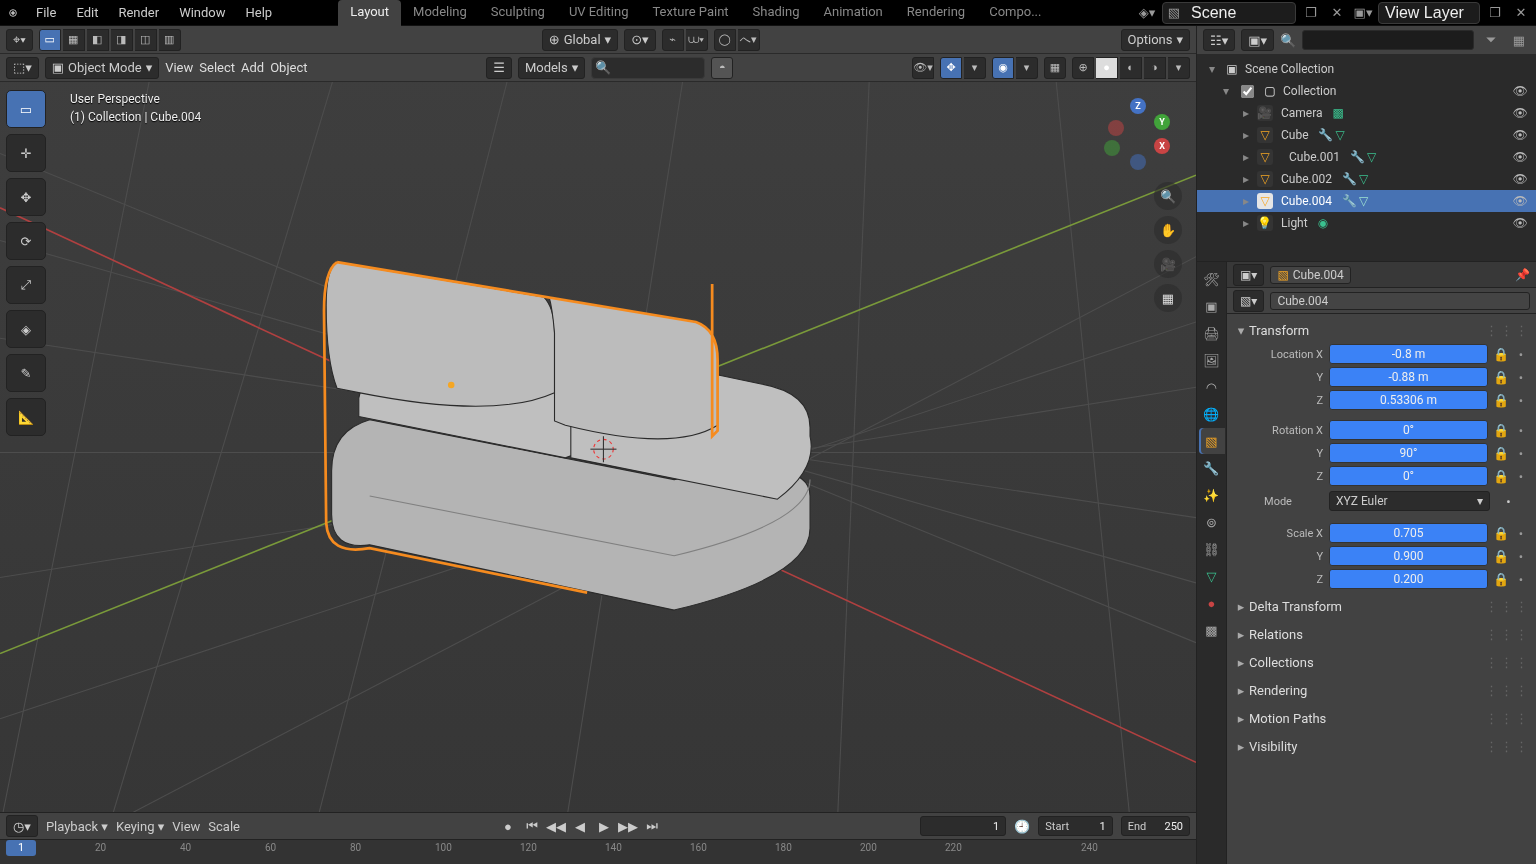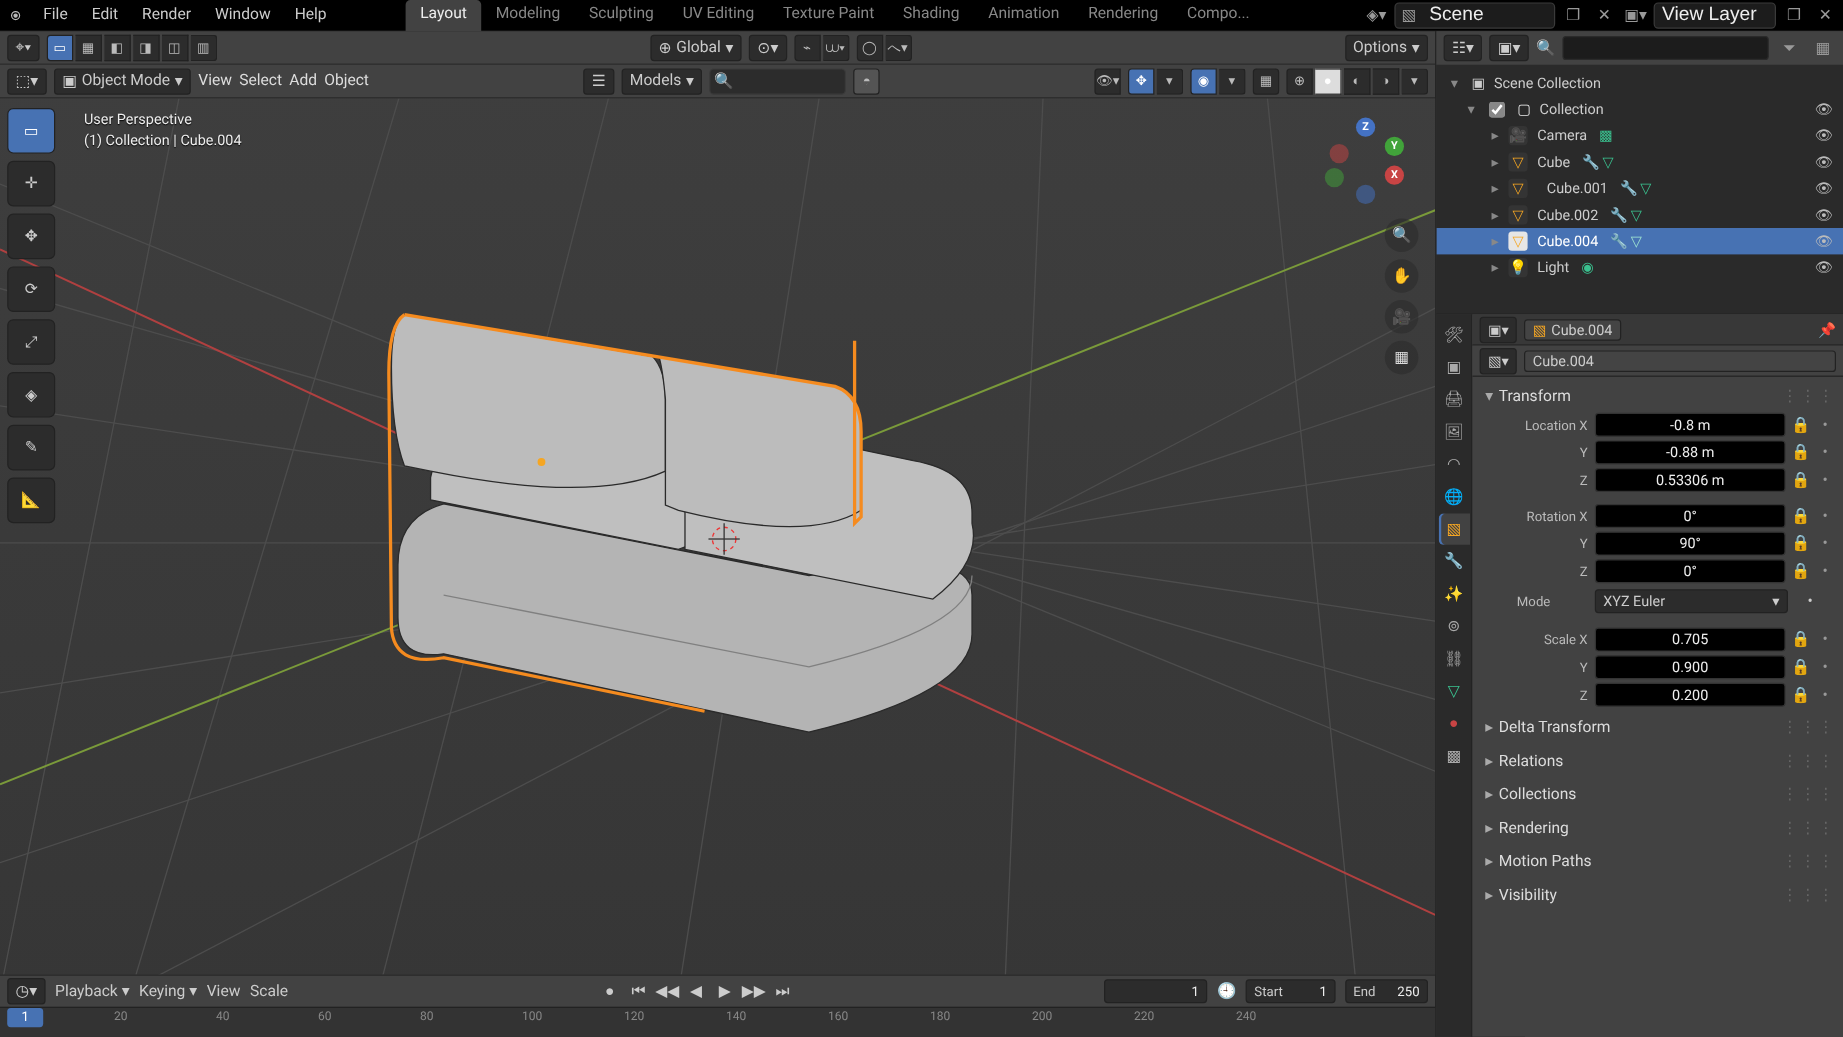--- a/index.html
+++ b/index.html
@@ -79,21 +79,21 @@
  .prop-hdr .crumb{background:#444;border:1px solid #222;border-radius:3px;padding:1px 6px;display:flex;align-items:center;gap:4px}
  .prop-scroll{flex:1;overflow:auto;padding:4px 6px 12px 6px}
  .panel{margin-bottom:4px}
  .panel-h{display:flex;align-items:center;height:24px;font-size:13px;color:#ddd;cursor:default}
  .panel-h .tw{width:16px;text-align:center;color:#aaa}
  .panel-h .tw.open::before{content:"▾"}
  .panel-h .tw.closed::before{content:"▸"}
  .panel-h .drag{margin-left:auto;color:#666;letter-spacing:2px}
  .field{display:flex;align-items:center;height:22px;margin:1px 0}
  .field .flabel{flex:0 0 96px;text-align:right;padding-right:6px;font-size:11px;color:#bbb}
- .field .fval{flex:1;background:#000000;border:1px solid #333;border-radius:3px;height:20px;line-height:18px;text-align:center;font-size:12px;color:#eee}
+ .field .fval{flex:1;background:#3b82f6;border:1px solid #333;border-radius:3px;height:20px;line-height:18px;text-align:center;font-size:12px;color:#eee}
  .field .tail{display:flex;gap:2px;margin-left:4px}
  .field .tail .t{width:18px;height:18px;display:flex;align-items:center;justify-content:center;color:#999}
  .selectfield{display:flex;align-items:center;height:22px;margin:3px 0}
  .selectfield .flabel{flex:0 0 96px;text-align:center;padding-right:6px;font-size:11px;color:#bbb}
  .selectfield .sel{flex:1;background:#2c2c2c;border:1px solid #222;border-radius:3px;height:20px;display:flex;align-items:center;justify-content:space-between;padding:0 6px;font-size:12px}
  
  svg.ic{width:16px;height:16px;stroke:#bbb;fill:none;stroke-width:1.5}
 </style>
 </head>
 <body>
@@ -335,21 +335,21 @@
         <span class="tick" style="left:180px">40</span>
         <span class="tick" style="left:265px">60</span>
         <span class="tick" style="left:350px">80</span>
         <span class="tick" style="left:435px">100</span>
         <span class="tick" style="left:520px">120</span>
         <span class="tick" style="left:605px">140</span>
         <span class="tick" style="left:690px">160</span>
         <span class="tick" style="left:775px">180</span>
         <span class="tick" style="left:860px">200</span>
         <span class="tick" style="left:945px">220</span>
-        <span class="tick" style="left:1030px">240</span>
+        <span class="tick" style="left:1081px">240</span>
       </div>
     </div>
   </div>
 
   <div class="rightcol">
 
     <div class="outliner">
       <div class="outl-hdr">
         <div class="dropdown">☷▾</div>
         <div class="dropdown">▣▾</div>

